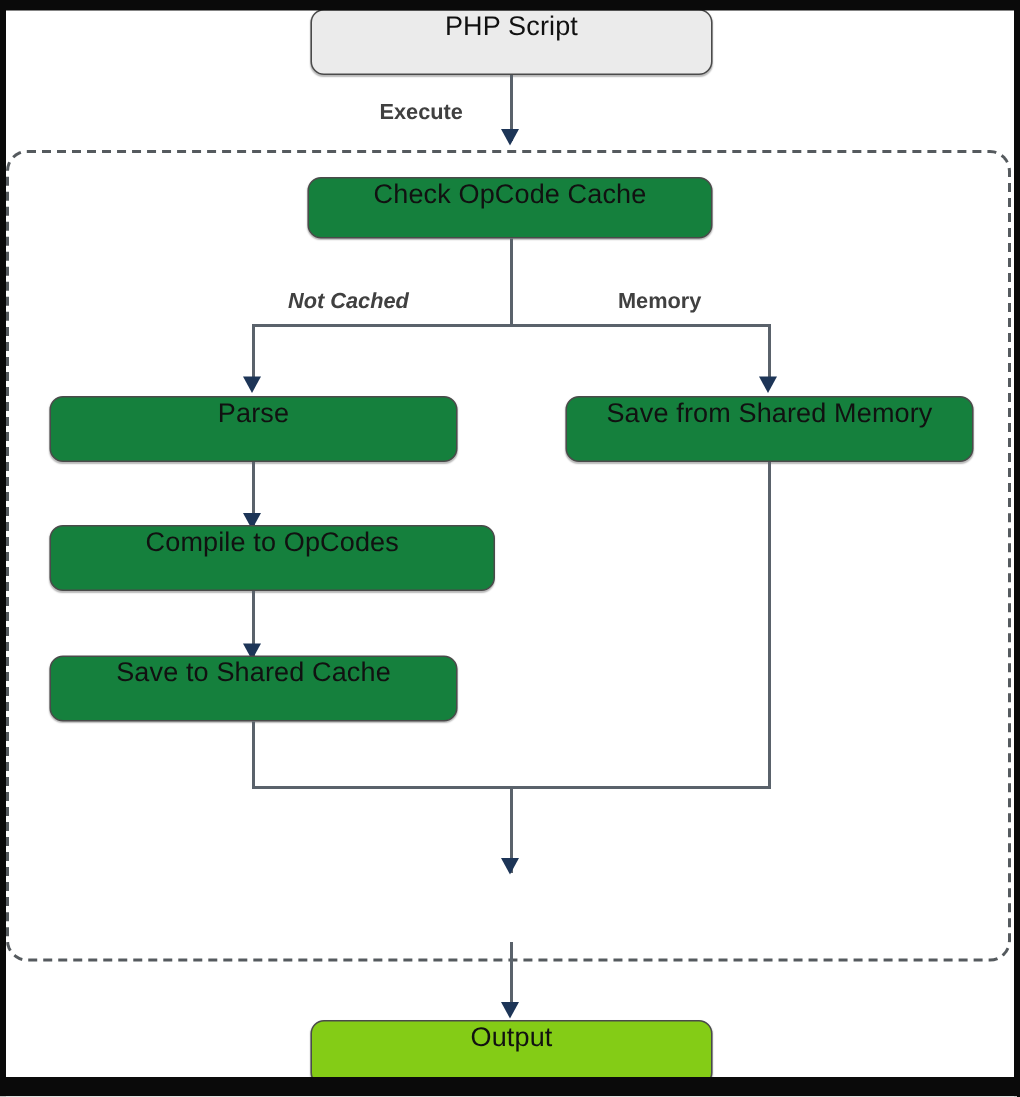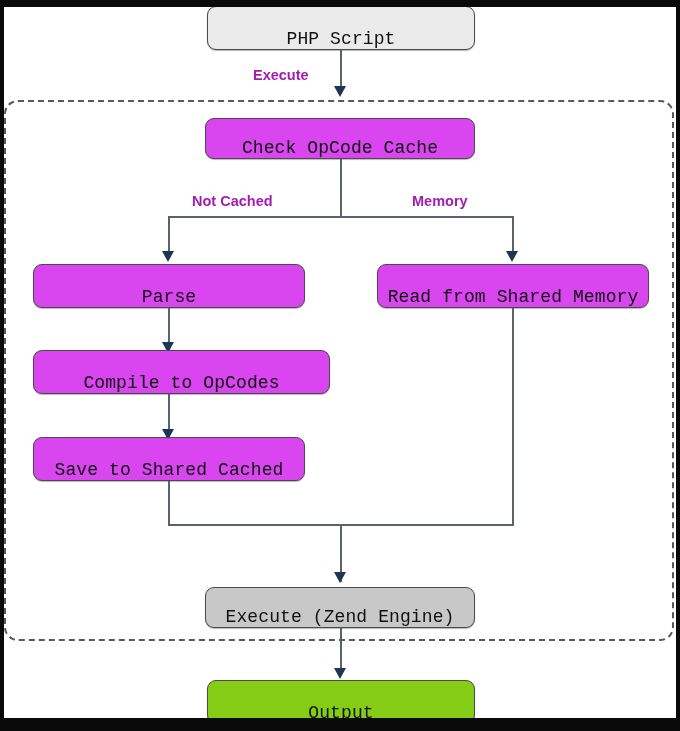--- a/index.html
+++ b/index.html
@@ -38,31 +38,30 @@
     background: transparent;
   }
 
   
   .node {
     position: absolute;
     box-sizing: border-box;
     border: 1.4px solid #4a4a4a;
     border-radius: 9px;
     display: flex;
-    align-items: flex-end;
+    align-items: flex-start;
     justify-content: center;
     color: #111111;
     font-size: 18px;
     letter-spacing: 0.1px;
     box-shadow: 0 1px 1px rgba(0,0,0,0.28);
     white-space: nowrap;
-    font-family: Liberation Mono, monospace;
   }
   .node.light   { background: #ebebeb; }
-  .node.mid     { background: #d946ef; }
+  .node.mid     { background: #15803d; }
   .node.midlite { background: #c8c8c8; }
   .node.dark    { background: #84cc16; }
 
   
   .vline {
     position: absolute;
     width: 1.6px;
     background: #5a626b;
   }
   .hline {
@@ -76,21 +75,21 @@
     width: 0;
     height: 0;
     border-left: 6.5px solid transparent;
     border-right: 6.5px solid transparent;
     border-top: 11px solid #1d3557;
   }
   .edge-label {
     position: absolute;
     font-size: 14.5px;
     font-weight: bold;
-    color: #a21caf;
+    color: #404040;
     white-space: nowrap;
   }
 </style>
 </head>
 <body>
 
 <div id="canvas">
 
   <div id="cache-region"></div>
 
@@ -109,57 +108,54 @@
   <div class="vline" style="left:340px; top:159px; height:58px;"></div>
 
   <div class="hline" style="left:168px; top:216px; width:344px;"></div>
 
   <div class="vline" style="left:168px; top:216px; height:42px;"></div>
   <div class="arrowhead" style="left:162px; top:251px;"></div>
 
   <div class="vline" style="left:512px; top:216px; height:42px;"></div>
   <div class="arrowhead" style="left:506px; top:251px;"></div>
 
-  <div class="edge-label" style="left:192px; top:193px;">Not Cached</div>
+  <div class="edge-label" style="left:192px; top:193px;font-style:italic;">Not Cached</div>
   <div class="edge-label" style="left:412px; top:193px;">Memory</div>
 
   <div class="node mid" style="left:33px; top:264px; width:272px; height:44px;">
     <span>Parse</span>
   </div>
 
   <div class="vline" style="left:168px; top:308px; height:44px;"></div>
   <div class="arrowhead" style="left:162px; top:342px;"></div>
 
   <div class="node mid" style="left:33px; top:350px; width:297px; height:44px;">
     <span>Compile to OpCodes</span>
   </div>
 
   <div class="vline" style="left:168px; top:394px; height:44px;"></div>
   <div class="arrowhead" style="left:162px; top:429px;"></div>
 
   <div class="node mid" style="left:33px; top:437px; width:272px; height:44px;">
-    <span>Save to Shared Cached</span>
+    <span>Save to Shared Cache</span>
   </div>
 
   <div class="node mid" style="left:377px; top:264px; width:272px; height:44px;">
-    <span>Read from Shared Memory</span>
+    <span>Save from Shared Memory</span>
   </div>
 
   <div class="vline" style="left:168px; top:481px; height:44px;"></div>
 
   <div class="vline" style="left:512px; top:308px; height:217px;"></div>
 
   <div class="hline" style="left:168px; top:524px; width:346px;"></div>
 
   <div class="vline" style="left:340px; top:524px; height:58px;"></div>
   <div class="arrowhead" style="left:334px; top:572px;"></div>
 
-  <div class="node midlite" style="left:205px; top:587px; width:270px; height:41px;">
-    <span>Execute (Zend Engine)</span>
-  </div>
 
   <div class="vline" style="left:340px; top:628px; height:47px;"></div>
   <div class="arrowhead" style="left:334px; top:668px;"></div>
 
   <div class="node dark" style="left:207px; top:680px; width:268px; height:44px;">
     <span>Output</span>
   </div>
 
   <div id="frame-top"></div>
   <div id="frame-bottom"></div>

